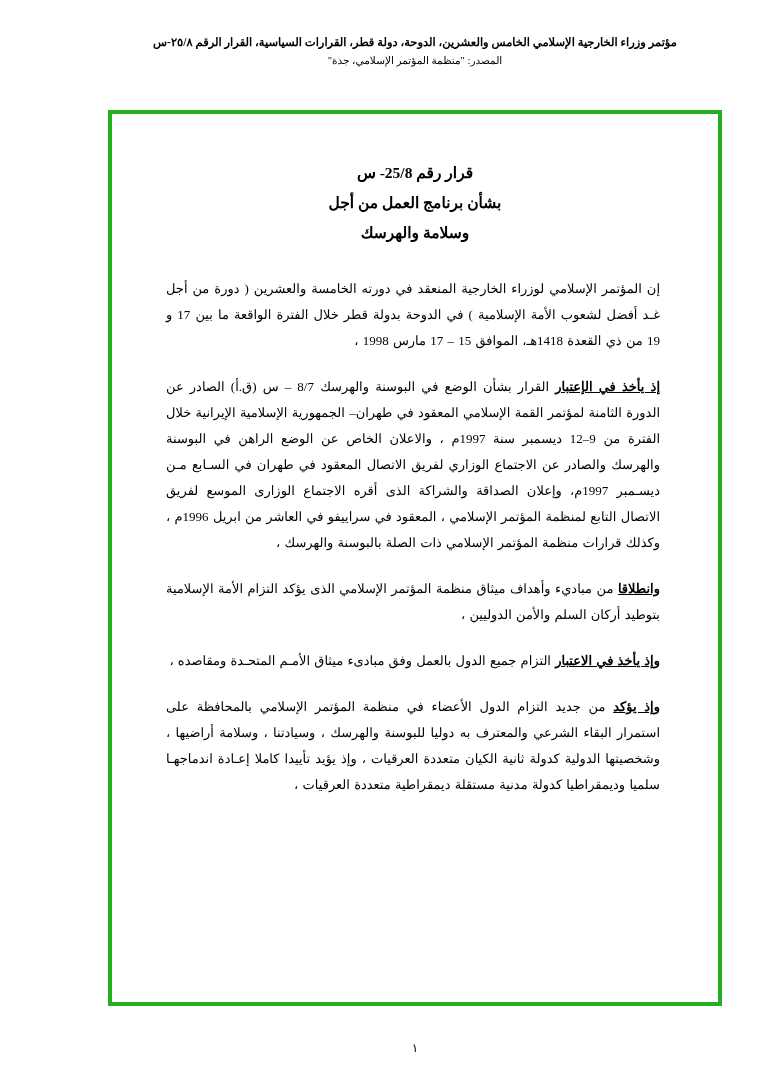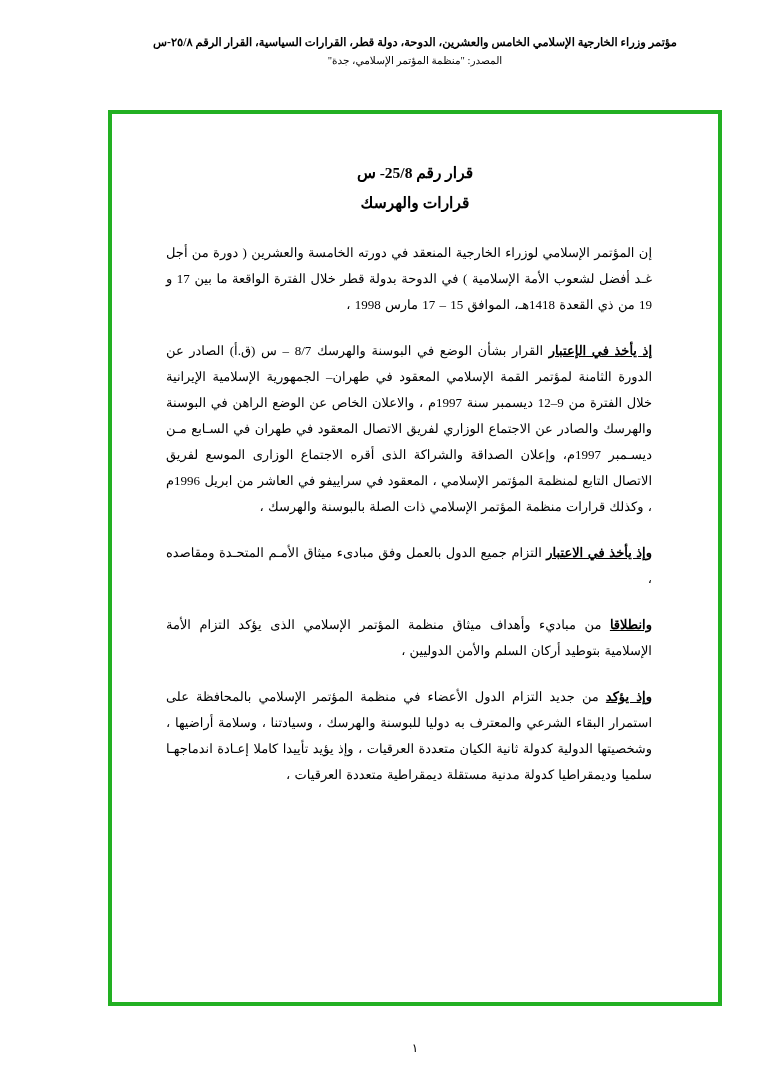--- a/index.html
+++ b/index.html
@@ -55,36 +55,36 @@
     right: 54px;
     left: 54px;
     bottom: 86px;
     box-sizing: border-box;
     padding: 10px 40px 0 40px;
     direction: rtl;
   }
   .title-block {
     text-align: center;
     margin-top: 20px;
-    margin-bottom: 22px;
+    margin-bottom: 28px;
   }
   .title-line {
     font-family: "Liberation Serif", serif;
     font-weight: bold;
     font-size: 15.5px;
     letter-spacing: 1px;
     line-height: 30px;
   }
   p.para {
     font-family: "Liberation Serif", serif;
     font-size: 13px;
     line-height: 26px;
     text-align: justify;
     text-justify: inter-word;
-    margin: 0 12px 20px 0;
+    margin: 0 4px 20px 0;
     word-spacing: 1px;
   }
   p.para .lead {
     font-weight: bold;
     letter-spacing: 1.2px;
     text-decoration: underline;
   }
   .footer {
     position: absolute;
     bottom: 22px;
@@ -104,30 +104,31 @@
     <div class="header-line-1">مؤتمر وزراء الخارجية الإسلامي الخامس والعشرين، الدوحة، دولة قطر، القرارات السياسية، القرار الرقم ٢٥/٨-س</div>
     <div class="header-line-2">المصدر:  "منظمة المؤتمر الإسلامي، جدة"</div>
   </div>
 
   <div class="border-box"></div>
 
   <div class="content">
 
     <div class="title-block">
       <div class="title-line">قرار رقم 25/8- س</div>
-      <div class="title-line">قرارات والهرسك</div>
+      <div class="title-line">بشأن برنامج العمل من أجل</div>
+      <div class="title-line">وسلامة والهرسك</div>
     </div>
 
     <p class="para"><span class="lead"></span><span>إن المؤتمر الإسلامي لوزراء الخارجية المنعقد في دورته الخامسة والعشرين ( دورة من أجل غـد أفضل لشعوب الأمة الإسلامية ) في الدوحة بدولة قطر خلال الفترة الواقعة ما بين 17 و 19 من ذي القعدة 1418هـ، الموافق 15 – 17 مارس 1998 ،</span></p>
 
     <p class="para"><span class="lead">إذ يأخذ في الإعتبار</span><span> القرار بشأن الوضع في البوسنة والهرسك 8/7 – س (ق.أ) الصادر عن الدورة الثامنة لمؤتمر القمة الإسلامي المعقود في طهران– الجمهورية الإسلامية الإيرانية خلال الفترة من 9–12 ديسمبر سنة 1997م ، والاعلان الخاص عن الوضع الراهن في البوسنة والهرسك والصادر عن الاجتماع الوزاري لفريق الاتصال المعقود في طهران في السـابع مـن ديسـمبر 1997م، وإعلان الصداقة والشراكة الذى أقره الاجتماع الوزارى الموسع لفريق الاتصال التابع لمنظمة المؤتمر الإسلامي ، المعقود في سراييفو في العاشر من ابريل 1996م ، وكذلك قرارات منظمة المؤتمر  الإسلامي ذات الصلة بالبوسنة والهرسك ،</span></p>
 
+    <p class="para"><span class="lead">وانطلاقا</span><span> من مباديء وأهداف ميثاق منظمة المؤتمر الإسلامي الذى يؤكد التزام الأمة الإسلامية بتوطيد أركان السلم والأمن الدوليين ،</span></p>
+
     <p class="para"><span class="lead">وإذ يأخذ في الاعتبار</span><span> التزام جميع الدول بالعمل وفق مبادىء ميثاق الأمـم المتحـدة ومقاصده ،</span></p>
-
-    <p class="para"><span class="lead">وانطلاقا</span><span> من مباديء وأهداف ميثاق منظمة المؤتمر الإسلامي الذى يؤكد التزام الأمة الإسلامية بتوطيد أركان السلم والأمن الدوليين ،</span></p>
 
     <p class="para"><span class="lead">وإذ يؤكد</span><span> من جديد  التزام الدول الأعضاء في منظمة المؤتمر الإسلامي بالمحافظة على استمرار البقاء الشرعي والمعترف به دوليا للبوسنة والهرسك ، وسيادتنا ، وسلامة أراضيها ، وشخصيتها الدولية كدولة ثانية الكيان متعددة العرقيات ، وإذ يؤيد تأييدا كاملا إعـادة اندماجهـا سلميا وديمقراطيا كدولة مدنية مستقلة ديمقراطية متعددة العرقيات ،</span></p>
 
 
 
   </div>
 
   <div class="footer">١</div>
 
 </div>

